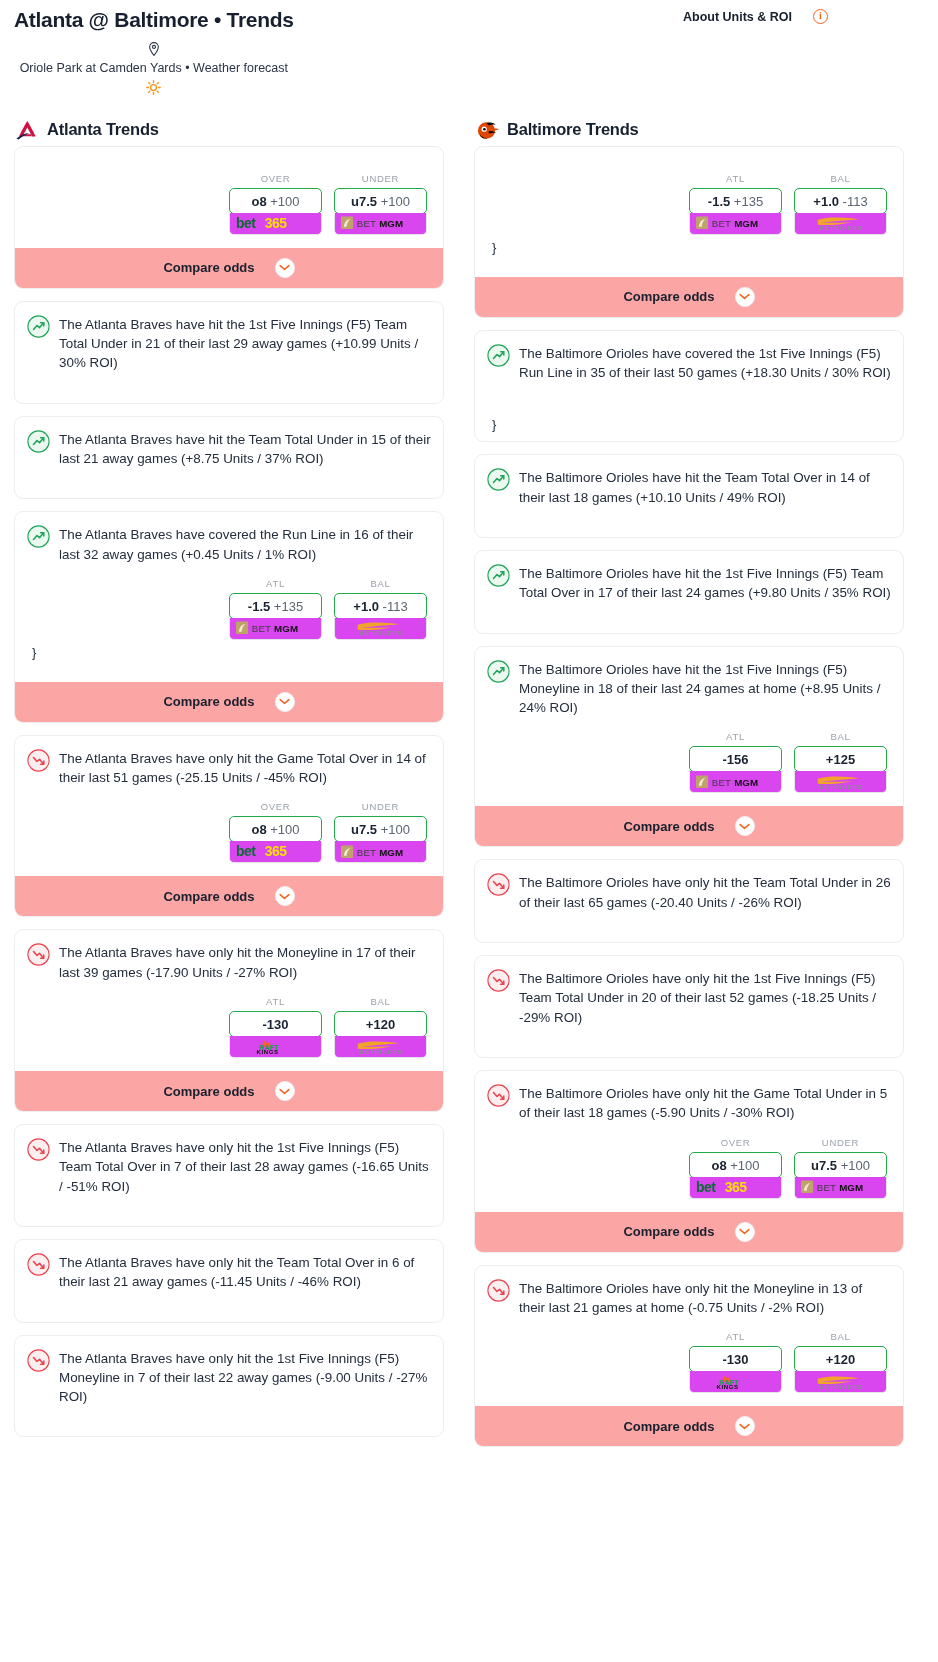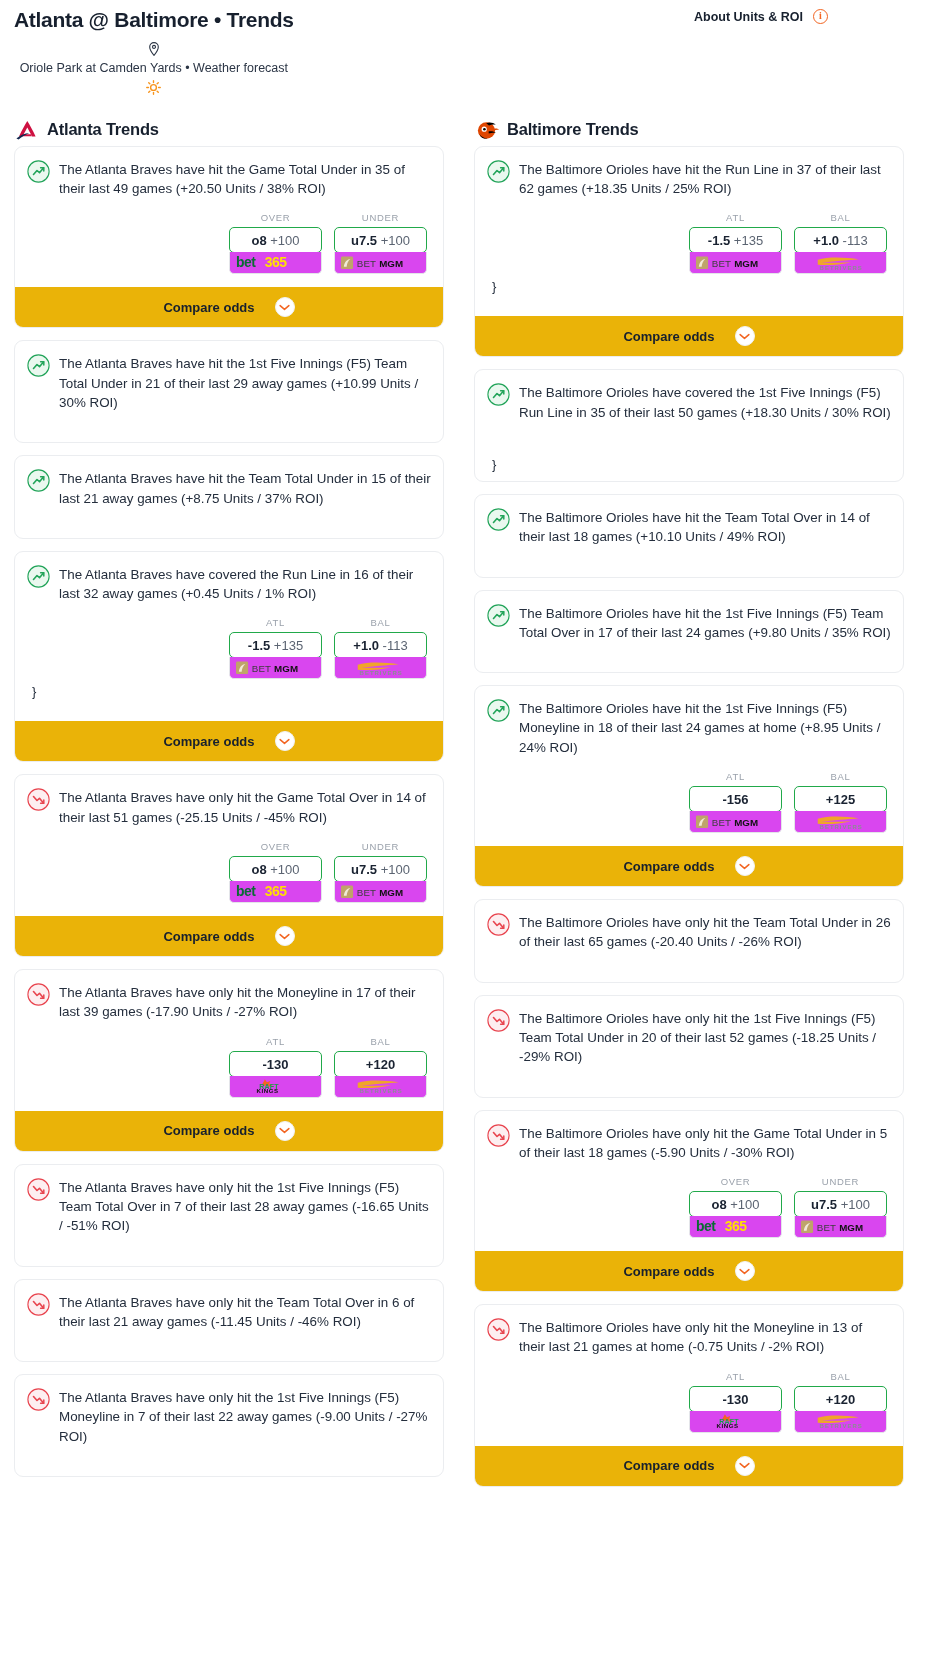--- a/index.html
+++ b/index.html
@@ -22,21 +22,21 @@
     font-size: 21px; font-weight: bold; letter-spacing: -0.3px;
     color: #17202e; margin: 0; line-height: 1.18; white-space: nowrap;
   }
   .subline {
     display: flex; align-items: center; gap: 5px;
     font-size: 12.5px; color: #2b3545; margin-top: 9px; flex-direction: column;
   }
   .pin-icon { width: 12px; height: 14px; flex: 0 0 auto; }
   .sun-icon { width: 15px; height: 15px; flex: 0 0 auto; }
   .about-link {
-    display: flex; align-items: center; gap: 10px;
+    display: flex; align-items: center; gap: 21px;
     font-size: 12.5px; font-weight: bold; color: #17202e;
     text-decoration: none; white-space: nowrap; padding-top: 3px;
   }
   .info-badge {
     width: 15px; height: 15px; border-radius: 50%;
     border: 1.4px solid #f26522; color: #f26522;
     font-size: 10px; font-weight: bold; line-height: 12.5px;
     text-align: center; font-family: "Liberation Serif", serif;
   }
 
@@ -98,21 +98,21 @@
     border: 1px solid #e3e5e9; border-top: none;
     border-radius: 0 0 5px 5px; background: #d946ef;
     height: 22px; display: flex; align-items: center; justify-content: center;
     margin-top: -1px;
   }
   .book-box svg { display: block; }
 
   
   .compare {
     margin: 13px -12px 0 -12px;
-    background: #eab308;
+    background: #fca5a5;
     height: 40px;
     display: flex; align-items: center; justify-content: center; gap: 20px;
     padding: 0 12px;
   }
   .compare-label { font-size: 13px; font-weight: bold; color: #17202e; }
   .chev-btn {
     width: 20px; height: 20px; border-radius: 50%;
     background: #fff; display: flex; align-items: center; justify-content: center;
     border: 1px solid #f0f1f3;
   }
@@ -161,28 +161,20 @@
       <div class="col">
         <div class="col-head">
           <span class="team-logo"><svg viewBox="0 0 26 26" width="26" height="26">
               <path d="M5 19.5 C8 13 11 7.5 13.3 4 C15.6 7.5 18.6 13 21.6 19.5 L18.1 19.5 L13.3 10.4 L8.5 19.5 Z" fill="#ce1141"></path>
               <path d="M9.6 17.3 L17 17.3 L17.9 19.2 L8.7 19.2 Z" fill="#ce1141"></path>
               <path d="M2.4 21.6 C6.5 18.2 11 16.4 15.2 16.1 C11.3 18.1 7.3 20.2 4.6 22.6 Z" fill="#13274f"></path>
             </svg></span>
           <h2>Atlanta Trends</h2>
         </div>
         <div class="card has-compare">
-          <div class="card-top">
-            <span class="tr-icon"><svg viewBox="0 0 23 23" width="23" height="23">
-                <circle cx="11.5" cy="11.5" r="10.6" fill="#eaf8ef" stroke="#23a45a" stroke-width="1.1"></circle>
-                <path d="M6.5 14.5 L10 10.5 L12.5 12.7 L16.6 7.8" fill="none" stroke="#23a45a" stroke-width="1.6" stroke-linecap="round" stroke-linejoin="round"></path>
-                <path d="M13.6 7.8 L16.8 7.8 L16.8 10.9" fill="none" stroke="#23a45a" stroke-width="1.5" stroke-linecap="round" stroke-linejoin="round"></path>
-              </svg></span>
-            <div class="tr-text">The Atlanta Braves have hit the Game Total Under in 35 of their last 49 games (+20.50 Units / 38% ROI)</div>
-          </div>
           <div class="odds-row">
             <div class="odds-col">
               <div class="odds-label">OVER</div>
               <div class="odds-box"><span class="num">o8</span> <span class="juice">+100</span></div>
               <div class="book-box">
                 <svg viewBox="0 0 86 16" width="80" height="15">
                   <text x="0" y="13" font-family="Liberation Sans, sans-serif" font-size="15" font-weight="bold" fill="#0a6b33" letter-spacing="-0.6">bet</text>
                   <text x="31" y="13" font-family="Liberation Sans, sans-serif" font-size="15" font-weight="bold" fill="#ffe100" letter-spacing="-0.6">365</text>
                 </svg>
               </div>
@@ -398,28 +390,20 @@
               <path d="M12.2 6.2 C15.6 5 19.4 5.6 21.8 7.6 C19.6 7.2 17 7.4 15 8.4 Z" fill="#000"></path>
               <path d="M20.2 11.6 C22.6 11 24.6 11.8 25.2 13 C23.4 12.6 21.4 12.8 20 13.4 Z" fill="#df4601"></path>
               <circle cx="10.2" cy="12.2" r="2.6" fill="#fff"></circle>
               <circle cx="10.4" cy="12.3" r="1.3" fill="#000"></circle>
               <path d="M14.6 14.4 C17.6 14 20.6 14.6 22 15.8 C19.2 15.6 16.4 15.9 14.8 16.6 Z" fill="#000"></path>
               <path d="M5.4 17 C7.4 19.8 10.4 21.6 13.6 21.8 C10 22.4 6.4 20.6 5.4 17 Z" fill="#000"></path>
             </svg></span>
           <h2>Baltimore Trends</h2>
         </div>
         <div class="card has-compare">
-          <div class="card-top">
-            <span class="tr-icon"><svg viewBox="0 0 23 23" width="23" height="23">
-                <circle cx="11.5" cy="11.5" r="10.6" fill="#eaf8ef" stroke="#23a45a" stroke-width="1.1"></circle>
-                <path d="M6.5 14.5 L10 10.5 L12.5 12.7 L16.6 7.8" fill="none" stroke="#23a45a" stroke-width="1.6" stroke-linecap="round" stroke-linejoin="round"></path>
-                <path d="M13.6 7.8 L16.8 7.8 L16.8 10.9" fill="none" stroke="#23a45a" stroke-width="1.5" stroke-linecap="round" stroke-linejoin="round"></path>
-              </svg></span>
-            <div class="tr-text">The Baltimore Orioles have hit the Run Line in 37 of their last 62 games (+18.35 Units / 25% ROI)</div>
-          </div>
           <div class="odds-row">
             <div class="odds-col">
               <div class="odds-label">ATL</div>
               <div class="odds-box"><span class="num">-1.5</span> <span class="juice">+135</span></div>
               <div class="book-box">
                 <svg viewBox="0 0 86 15" width="80" height="14">
                   <rect x="0" y="0.5" width="13" height="13.5" rx="1.5" fill="#bfa46a"></rect>
                   <path d="M3 11.5 C3.8 6.5 6.2 3.6 10 3.2 C7.6 5.3 6.3 8.2 6.1 11.5 Z" fill="#f2ead6"></path>
                   <text x="17" y="12" font-family="Liberation Sans, sans-serif" font-size="10.5" fill="#3d3d3d" letter-spacing="0.1">BET</text>
                   <text x="41" y="12" font-family="Liberation Sans, sans-serif" font-size="10.5" font-weight="bold" fill="#111" letter-spacing="0.1">MGM</text>

